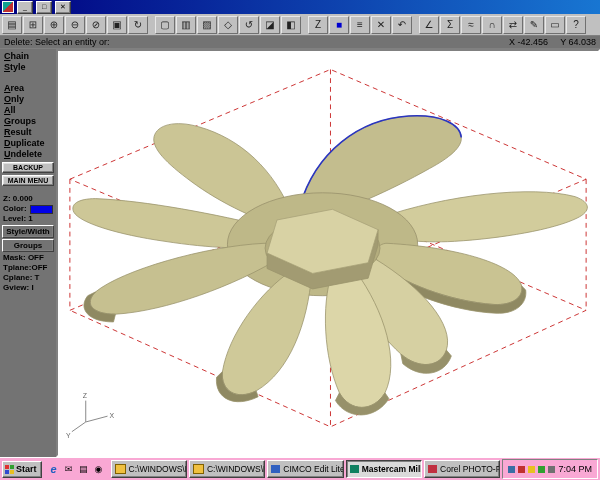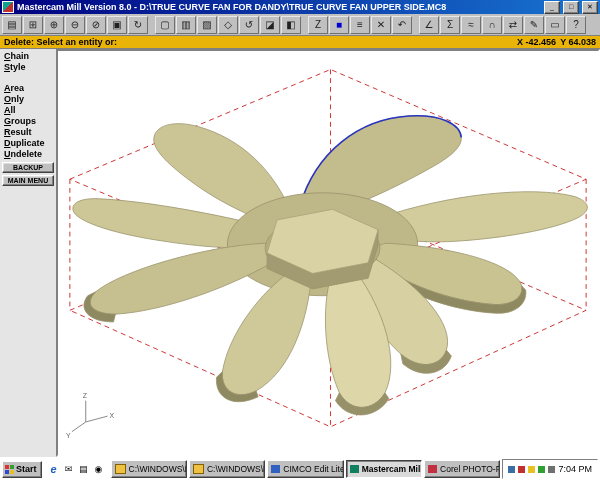--- a/index.html
+++ b/index.html
@@ -20,44 +20,44 @@
   .toolbar{height:19px;display:flex;align-items:center;padding:1px 2px;gap:1px;
     background:#c0c0c0;border-bottom:1px solid #808080;flex:none;}
   .tbtn{width:18px;height:16px;flex:none;display:flex;align-items:center;justify-content:center;
     font-size:10px;color:#222;background:#c0c0c0;
     border:1px solid;border-color:#e8e8e8 #707070 #707070 #e8e8e8;}
   .tbtn.blue{color:#0000d0;font-weight:bold;}
   .tgap{width:5px;flex:none;}
 
   
   .promptbar{height:12px;display:flex;align-items:center;padding:0 4px;
-    font-size:9px;font-weight:bold;background:#eab308;border-bottom:1px solid #808080;flex:none;}
-  .coords{margin-left:auto;display:flex;gap:4px;}
+    font-size:9px;font-weight:normal;background:#737373;border-bottom:1px solid #808080;flex:none;}
+  .coords{margin-left:auto;display:flex;gap:12px;}
 
   
   .main{display:flex;flex:1;min-height:0;}
-  .sidebar{width:56px;flex:none;padding:2px;box-sizing:border-box;background:#e5e5e5;}
+  .sidebar{width:56px;flex:none;padding:2px;box-sizing:border-box;background:#737373;}
   .menuitem{font-size:9px;font-weight:bold;height:11px;line-height:11px;padding:0 2px;cursor:default;color:#000;}
   .menuitem::first-letter{text-decoration:underline;}
   .menugap{margin-top:10px;}
   .sbtn{font-size:7px;font-weight:bold;text-align:center;background:#c0c0c0;color:#000;
     border:1px solid;border-color:#fff #404040 #404040 #fff;
     box-shadow:inset -1px -1px 0 #808080,inset 1px 1px 0 #dfdfdf;margin:2px 0;padding:1px 0;}
   .statusblock{margin-top:8px;}
   .statusrow{font-size:8px;font-weight:bold;height:10px;line-height:10px;display:flex;align-items:center;padding:0 1px;color:#000;}
   .statusbtn{border:1px solid;border-color:#fff #404040 #404040 #fff;box-shadow:inset -1px -1px 0 #808080;
     justify-content:center;margin:1px 0;height:11px;}
   .swatch{width:24px;height:7px;background:#0000e8;border:1px solid #303030;margin-left:3px;}
 
   .viewport{flex:1;background:#fff;border:2px solid;border-color:#808080 #fff #fff #808080;min-width:0;}
   .viewport svg{display:block;width:100%;height:100%;}
 
   
   .taskbar{height:20px;flex:none;border-top:1px solid #fff;display:flex;align-items:center;
-    padding:1px 2px;gap:2px;background:#ffffff;}
+    padding:1px 2px;gap:2px;background:#f9a8d4;}
   .startbtn{display:flex;align-items:center;gap:2px;font-size:9px;font-weight:bold;
     padding:0 4px 0 2px;height:15px;flex:none;background:#c0c0c0;
     border:1px solid;border-color:#fff #404040 #404040 #fff;box-shadow:inset -1px -1px 0 #808080;}
   .winlogo{width:9px;height:9px;display:grid;grid-template:1fr 1fr / 1fr 1fr;gap:1px;}
   .winlogo i{display:block;}
   .wl1{background:#e03030;}.wl2{background:#30a030;}.wl3{background:#3048d0;}.wl4{background:#e8c020;}
   .ql{display:flex;gap:1px;padding:0 3px;flex:none;align-items:center;}
   .qlbtn{width:14px;height:14px;display:flex;align-items:center;justify-content:center;font-size:9px;}
   .qlbtn.ie{color:#2060c0;font-weight:bold;font-style:italic;font-size:11px;}
   .task{flex:1;max-width:86px;height:16px;display:flex;align-items:center;gap:3px;padding:0 3px;
@@ -77,21 +77,20 @@
   .ti4{background:#30a030;}.ti5{background:#707070;}
   .clock{font-size:9px;white-space:nowrap;}
 </style>
 </head>
 <body>
 
 <div class="screen">
 
   <div class="titlebar">
     <span class="appicon"></span>
-    <span class="title">Mastercam Mill Version 8.0 - D:\TRUE CURVE FAN FOR DANDY\TRUE CURVE FAN UPPER SIDE.MC8</span>
     <span class="winbtn">_</span>
     <span class="winbtn">□</span>
     <span class="winbtn">✕</span>
   </div>
 
   <div class="toolbar">
     <span class="tbtn">▤</span>
     <span class="tbtn">⊞</span>
     <span class="tbtn">⊕</span>
     <span class="tbtn">⊖</span>
@@ -140,20 +139,34 @@
       <div class="menuitem">Only</div>
       <div class="menuitem">All</div>
       <div class="menuitem">Groups</div>
       <div class="menuitem">Result</div>
       <div class="menuitem">Duplicate</div>
       <div class="menuitem">Undelete</div>
 
       <div class="sbtn menugap">BACKUP</div>
       <div class="sbtn">MAIN MENU</div>
 
+      <div class="statusblock">
+        <div class="statusrow">Z: 0.000</div>
+        <div class="statusrow">
+          <span>Color:</span>
+          <span class="swatch"></span>
+        </div>
+        <div class="statusrow">Level: 1</div>
+        <div class="statusrow statusbtn">Style/Width</div>
+        <div class="statusrow statusbtn">Groups</div>
+        <div class="statusrow">Mask: OFF</div>
+        <div class="statusrow">Tplane:OFF</div>
+        <div class="statusrow">Cplane: T</div>
+        <div class="statusrow">Gview: I</div>
+      </div>
     </div>
 
     <div class="viewport">
       <svg viewBox="0 0 545 416" preserveAspectRatio="none">
         <rect x="0" y="0" width="545" height="416" fill="#ffffff"></rect>
 
         <g stroke="#cc3333" stroke-width="1" fill="none" stroke-dasharray="5 4">
           <path d="M12,132 L275,19 L533,132 L275,245 Z"></path>
           <path d="M12,267 L275,154 L533,267 L275,387 Z"></path>
           <path d="M12,132 L12,267"></path>

